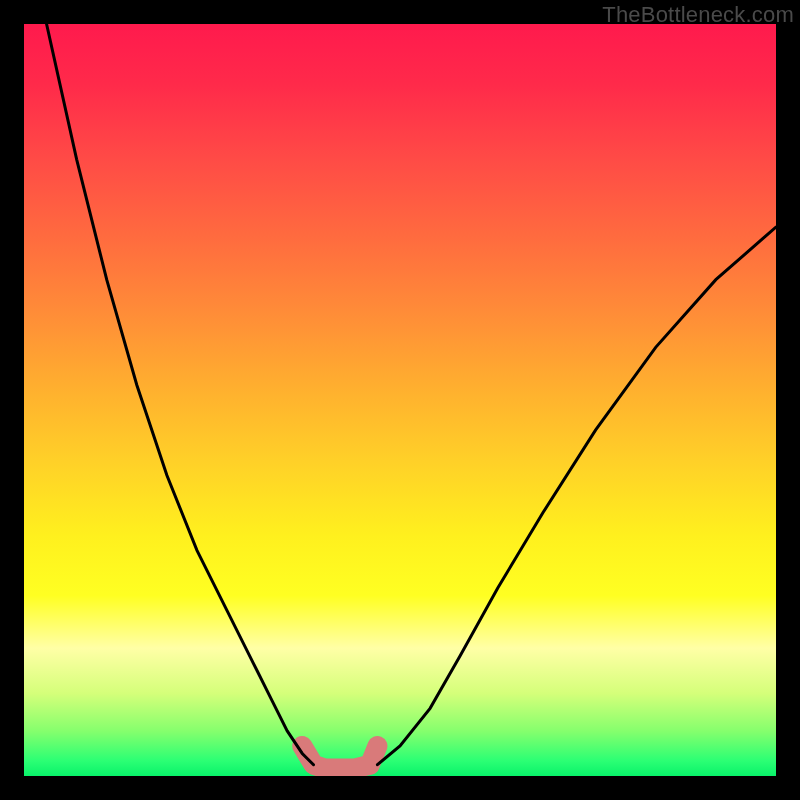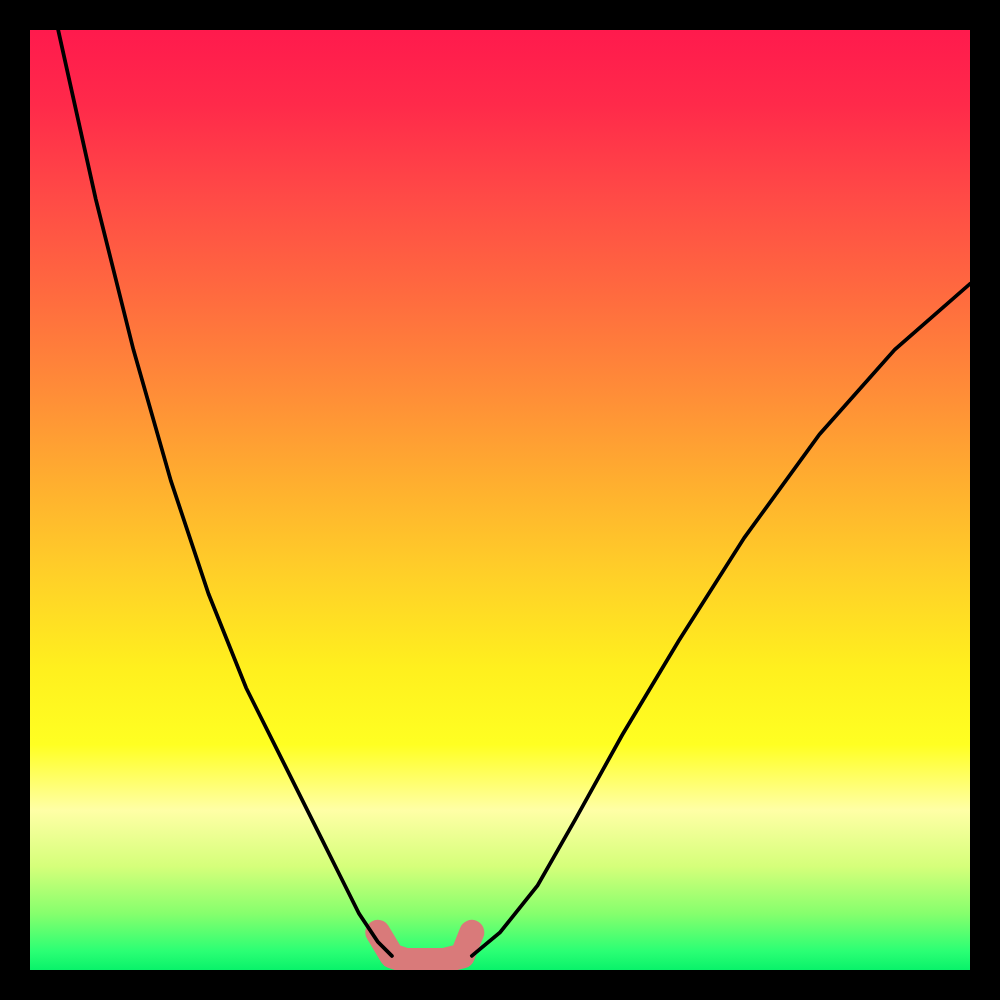--- a/index.html
+++ b/index.html
@@ -74,13 +74,14 @@
   <div class="plot">
     <div class="gradient"></div>
     <svg class="curves" viewBox="0 0 752 752" preserveAspectRatio="none">
       <g id="svg-layer">
           <path d="M278.24 721.92 L289.52 740.72 L300.80 744.48 L315.84 744.48 L330.88 744.48 L345.92 740.72 L353.44 721.92" fill="none" stroke="#d97a7a" stroke-width="20" stroke-linecap="round" stroke-linejoin="round"></path>
           <path d="M22.56 0.00 L52.64 135.36 L82.72 255.68 L112.80 360.96 L142.88 451.20 L172.96 526.40 L203.04 586.56 L233.12 646.72 L248.16 676.80 L263.20 706.88 L278.24 729.44 L289.52 740.72" fill="none" stroke="#000000" stroke-width="3" stroke-linecap="round"></path>
           <path d="M353.44 740.72 L376.00 721.92 L406.08 684.32 L436.16 631.68 L473.76 564.00 L518.88 488.80 L571.52 406.08 L631.68 323.36 L691.84 255.68 L752.00 203.04" fill="none" stroke="#000000" stroke-width="3" stroke-linecap="round"></path>
         </g>
     </svg>
   </div>
+  <div class="watermark">TheBottleneck.com</div>
 </div>
 
 </body></html>

